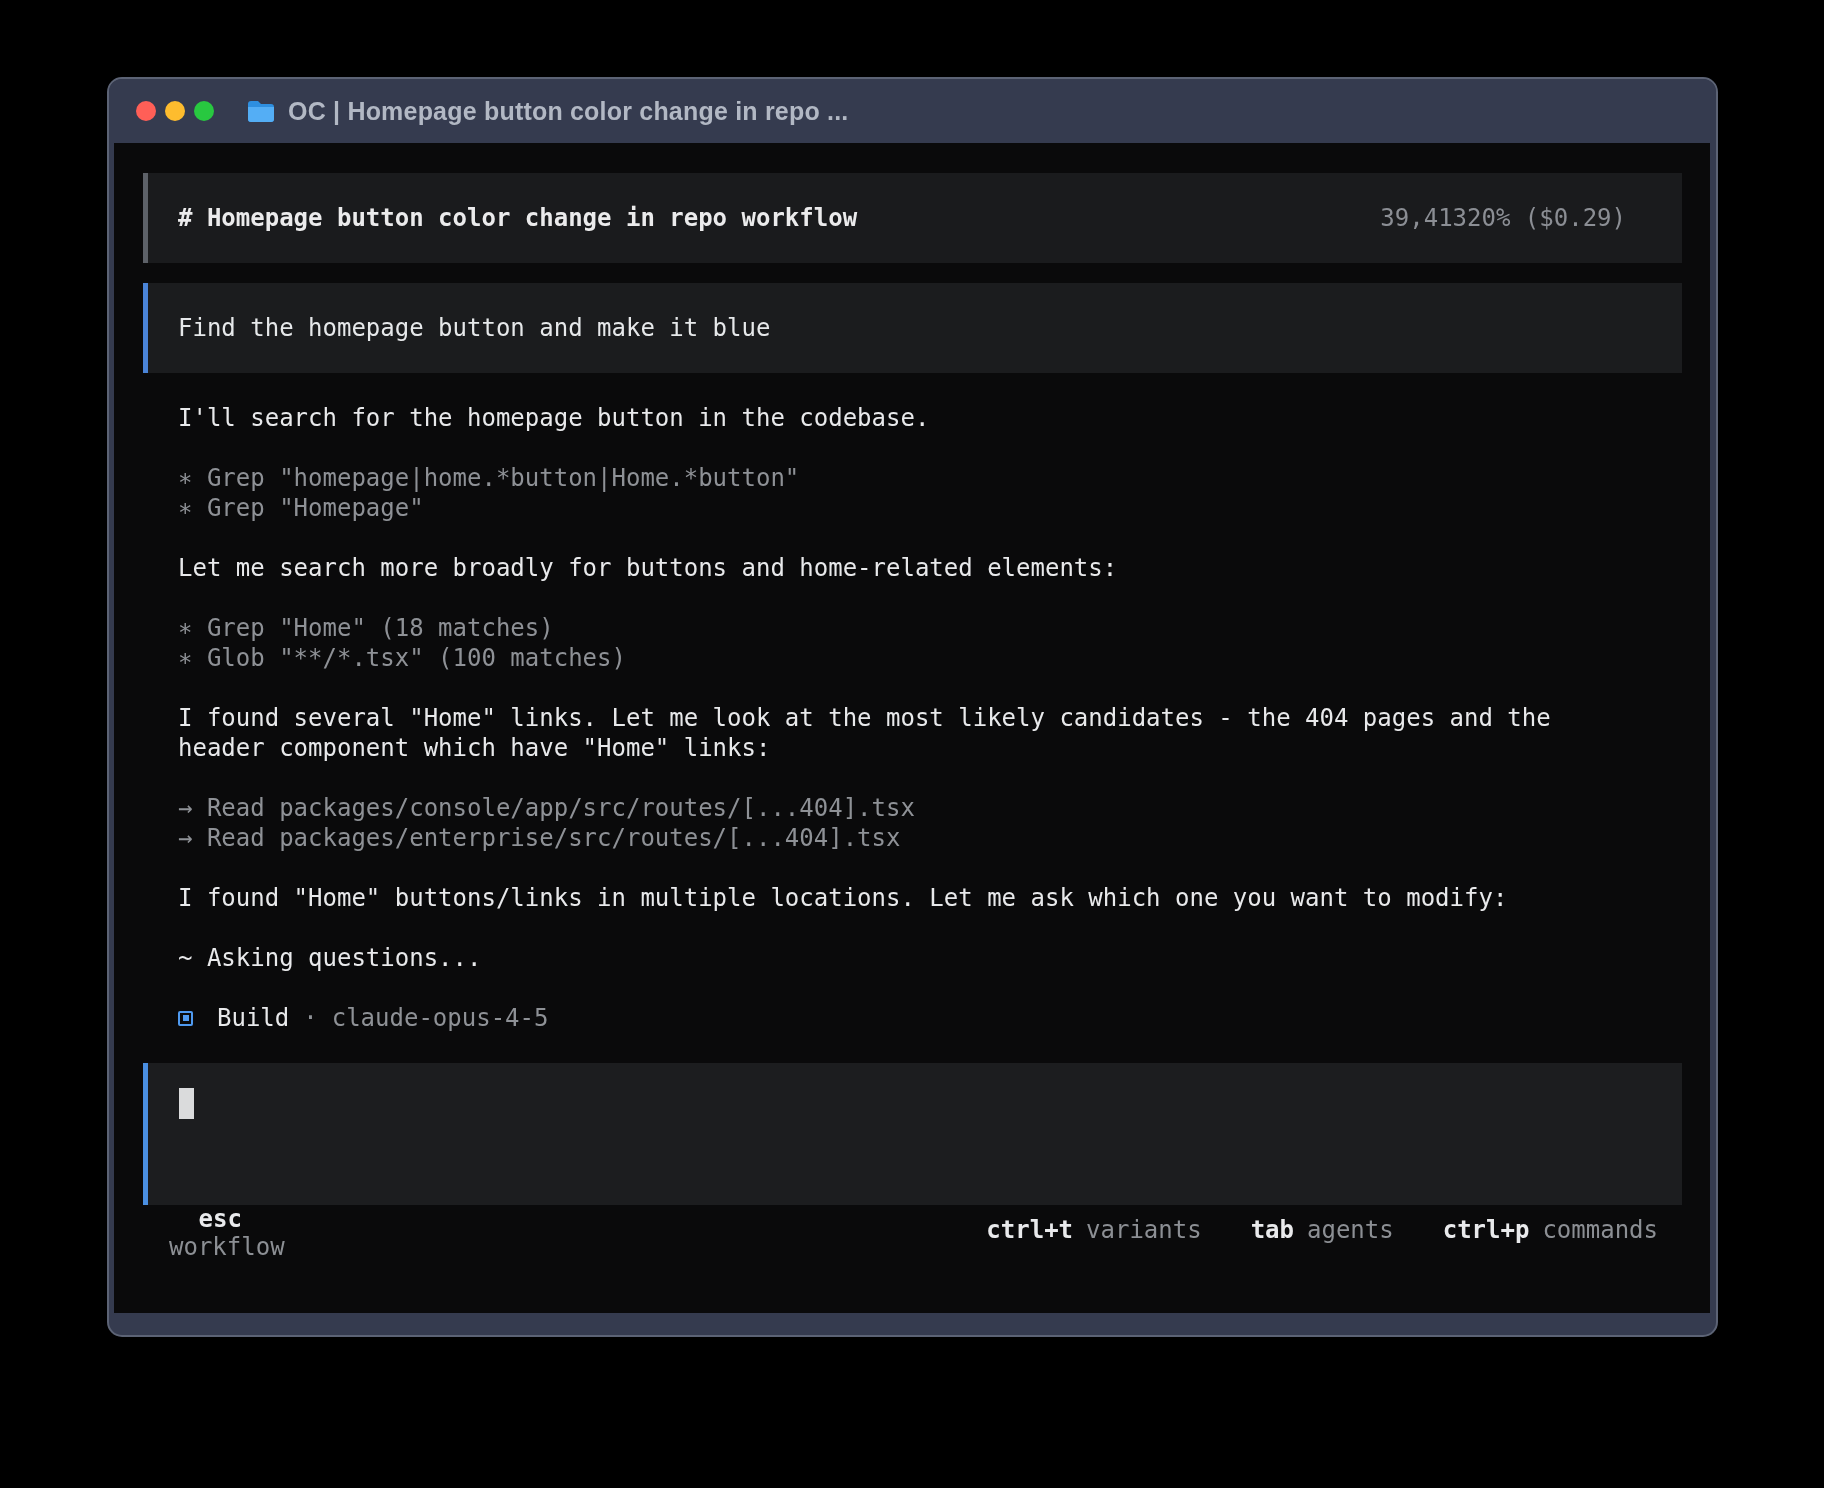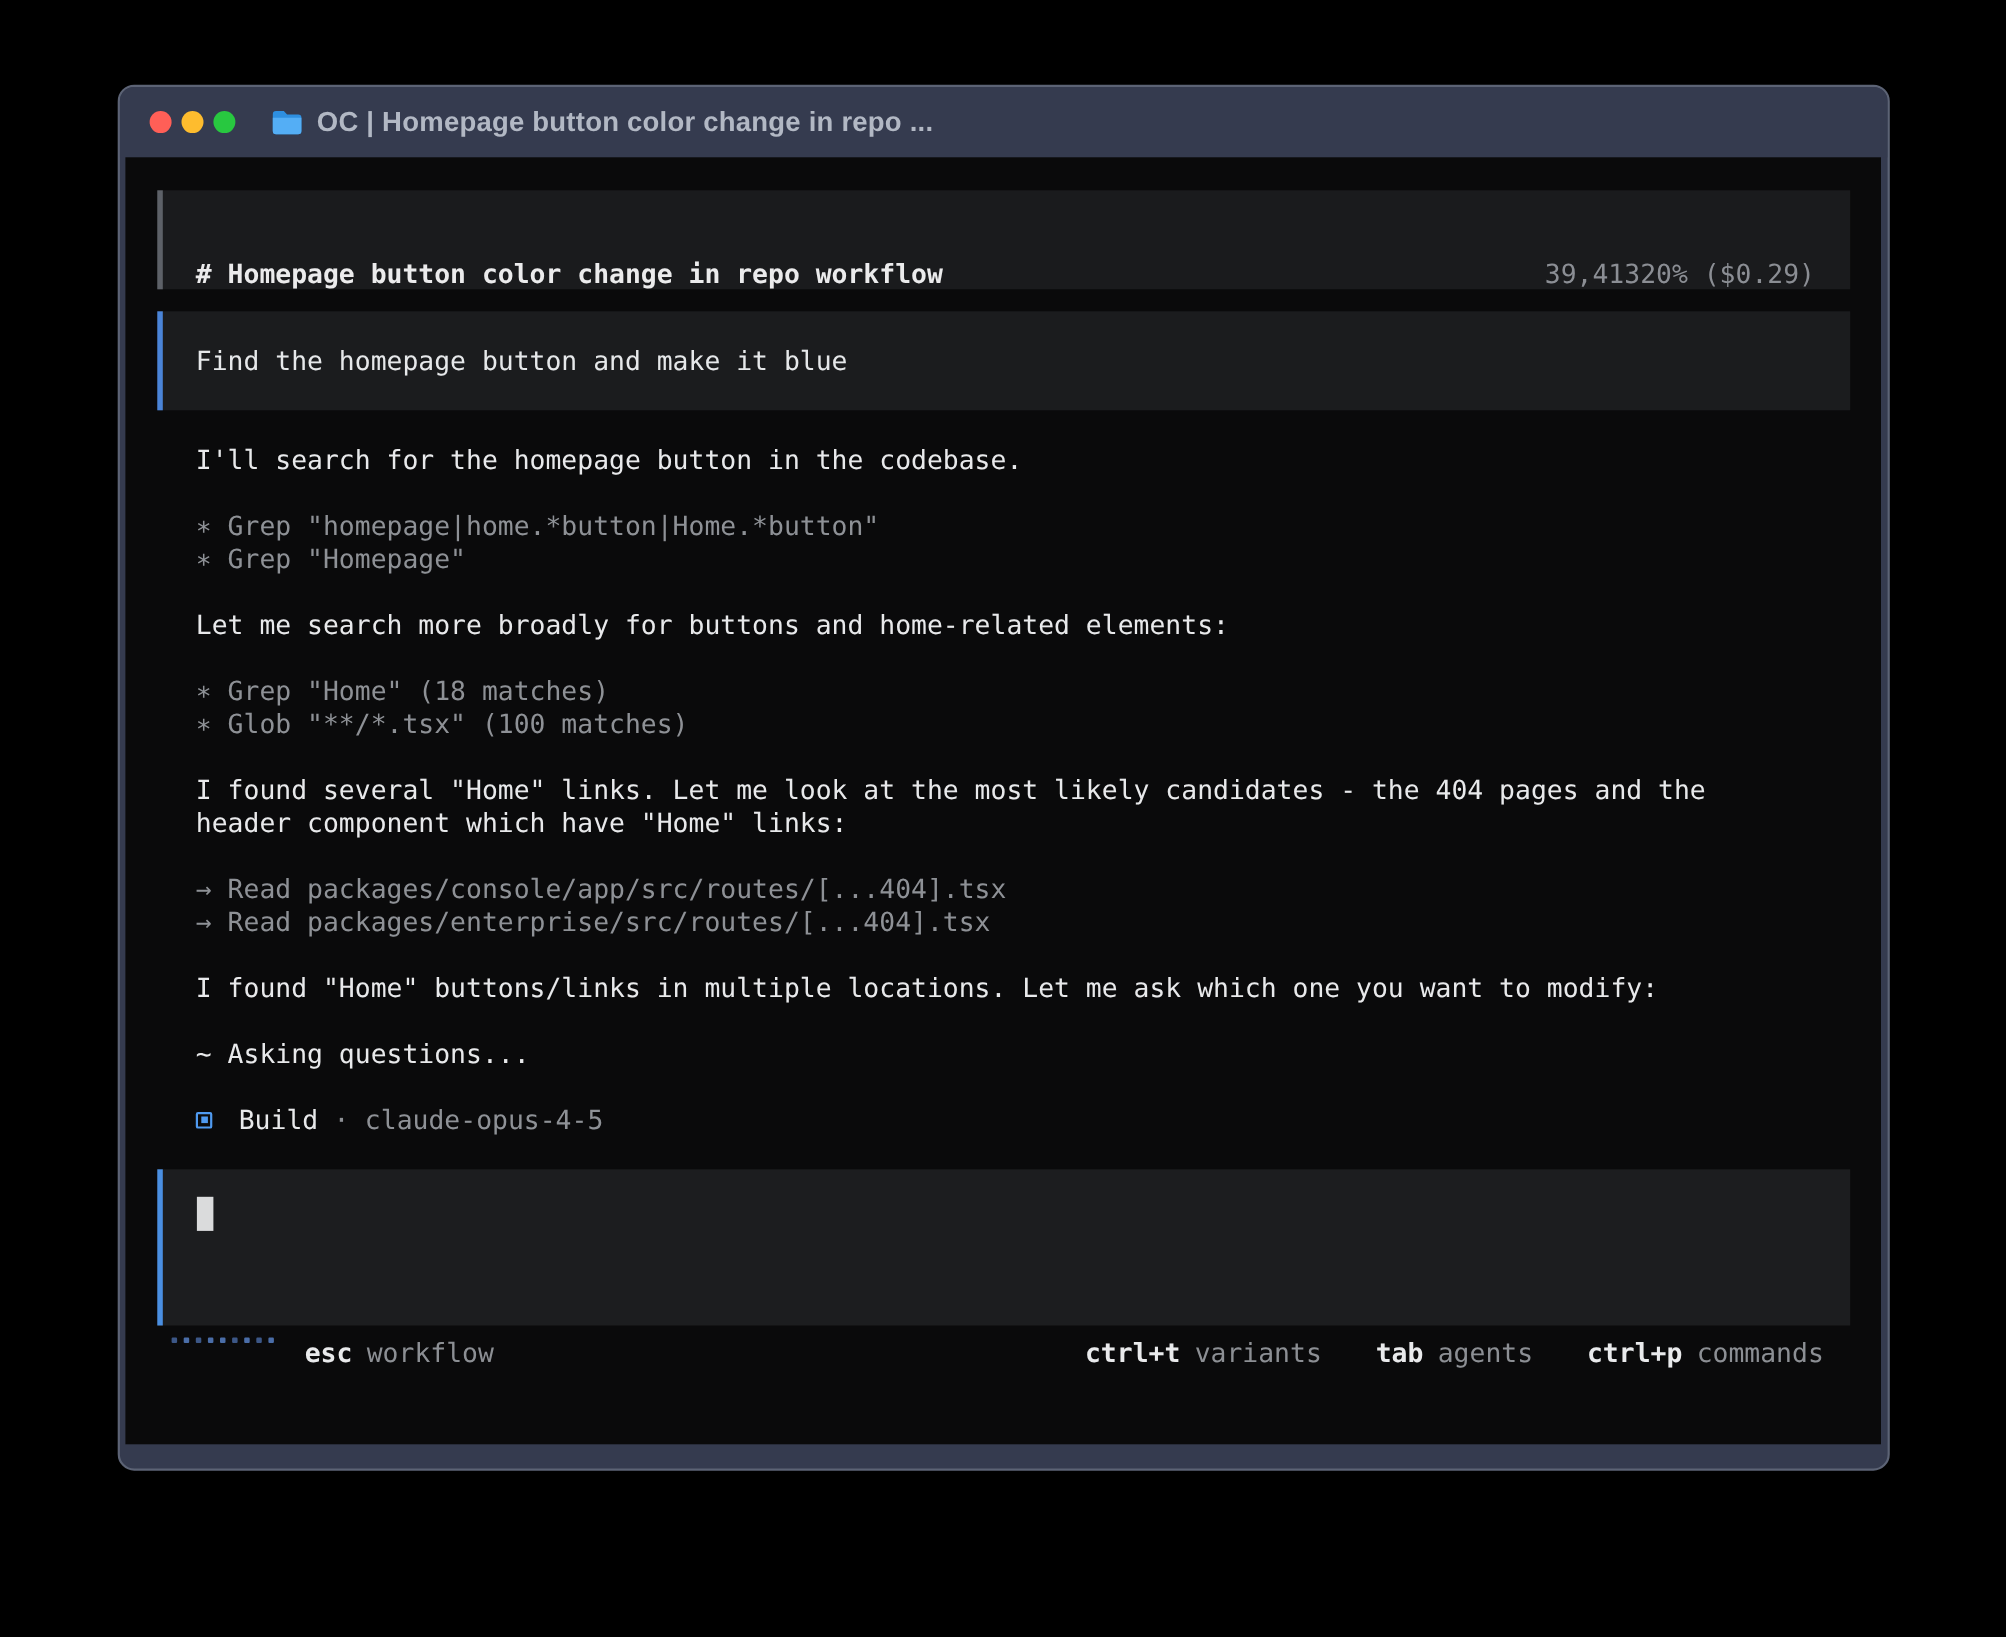--- a/index.html
+++ b/index.html
@@ -21,22 +21,22 @@
   .win-title { font-family:"Liberation Sans", sans-serif; font-weight:bold;
                font-size:25px; color:#b2b8c4; letter-spacing:.2px; }
 
   
   .terminal { position:absolute; left:5px; right:6px; top:64px; bottom:22px;
               background:#0a0a0b; }
 
   .block { margin-left:29px; margin-right:28px; background:#1a1b1d;
            border-left:5px solid #5d6168; }
 
-  .header-block { margin-top:30px; height:90px; display:flex; align-items:flex-end;
-                  padding:0 32px 0 30px; }
+  .header-block { margin-top:30px; height:90px; display:flex; align-items:center;
+                  padding:0 56px 0 30px; }
   .session-title { flex:1; font-size:24px; font-weight:bold; color:#ebebec;
                    white-space:pre; }
   .session-stats { font-size:24px; color:#8b8e94; white-space:pre; }
   .session-stats .tokens { }
 
   .user-block { margin-top:20px; height:90px; display:flex; align-items:center;
                 padding-left:30px; border-left-color:#4a84d8; background:#1b1c1e; }
   .user-text { font-size:24px; color:#e6e8ea; white-space:pre; }
 
   .para { margin:30px 0 0 64px; }
@@ -59,21 +59,21 @@
   .cursor { position:absolute; left:31px; top:25px; width:15px; height:31px;
             background:#dadbdc; }
   .input-meta { position:absolute; left:31px; bottom:24px; height:30px;
                 line-height:30px; font-size:24px; white-space:pre; }
   .input-agent { color:#4f9af0; margin-right:29px; }
   .input-model { color:#ecedee; font-weight:bold; }
   .input-provider { color:#7d8085; margin-left:14px; }
 
   .footer { margin:10px 52px 0 42px; height:30px; display:flex;
             justify-content:space-between; align-items:center; font-size:24px; }
-  .footer-left { display:flex; align-items:flex-start; }
+  .footer-left { display:flex; align-items:center;flex-direction:column; }
   .dots { display:inline-flex; gap:6px; margin-right:28px; align-items:center; }
   .dot { width:5px; height:5px; border-radius:1px; background:#4a6da8; }
   .dot.dim { background:#3c5787; }
   .key { color:#e9eaec; font-weight:bold; }
   .lbl { color:#8c8f94; margin-left:13px; }
   .footer-right { display:flex; }
   .shortcut { display:flex; margin-left:49px;align-items:center; }
 </style>
 </head>
 <body>

